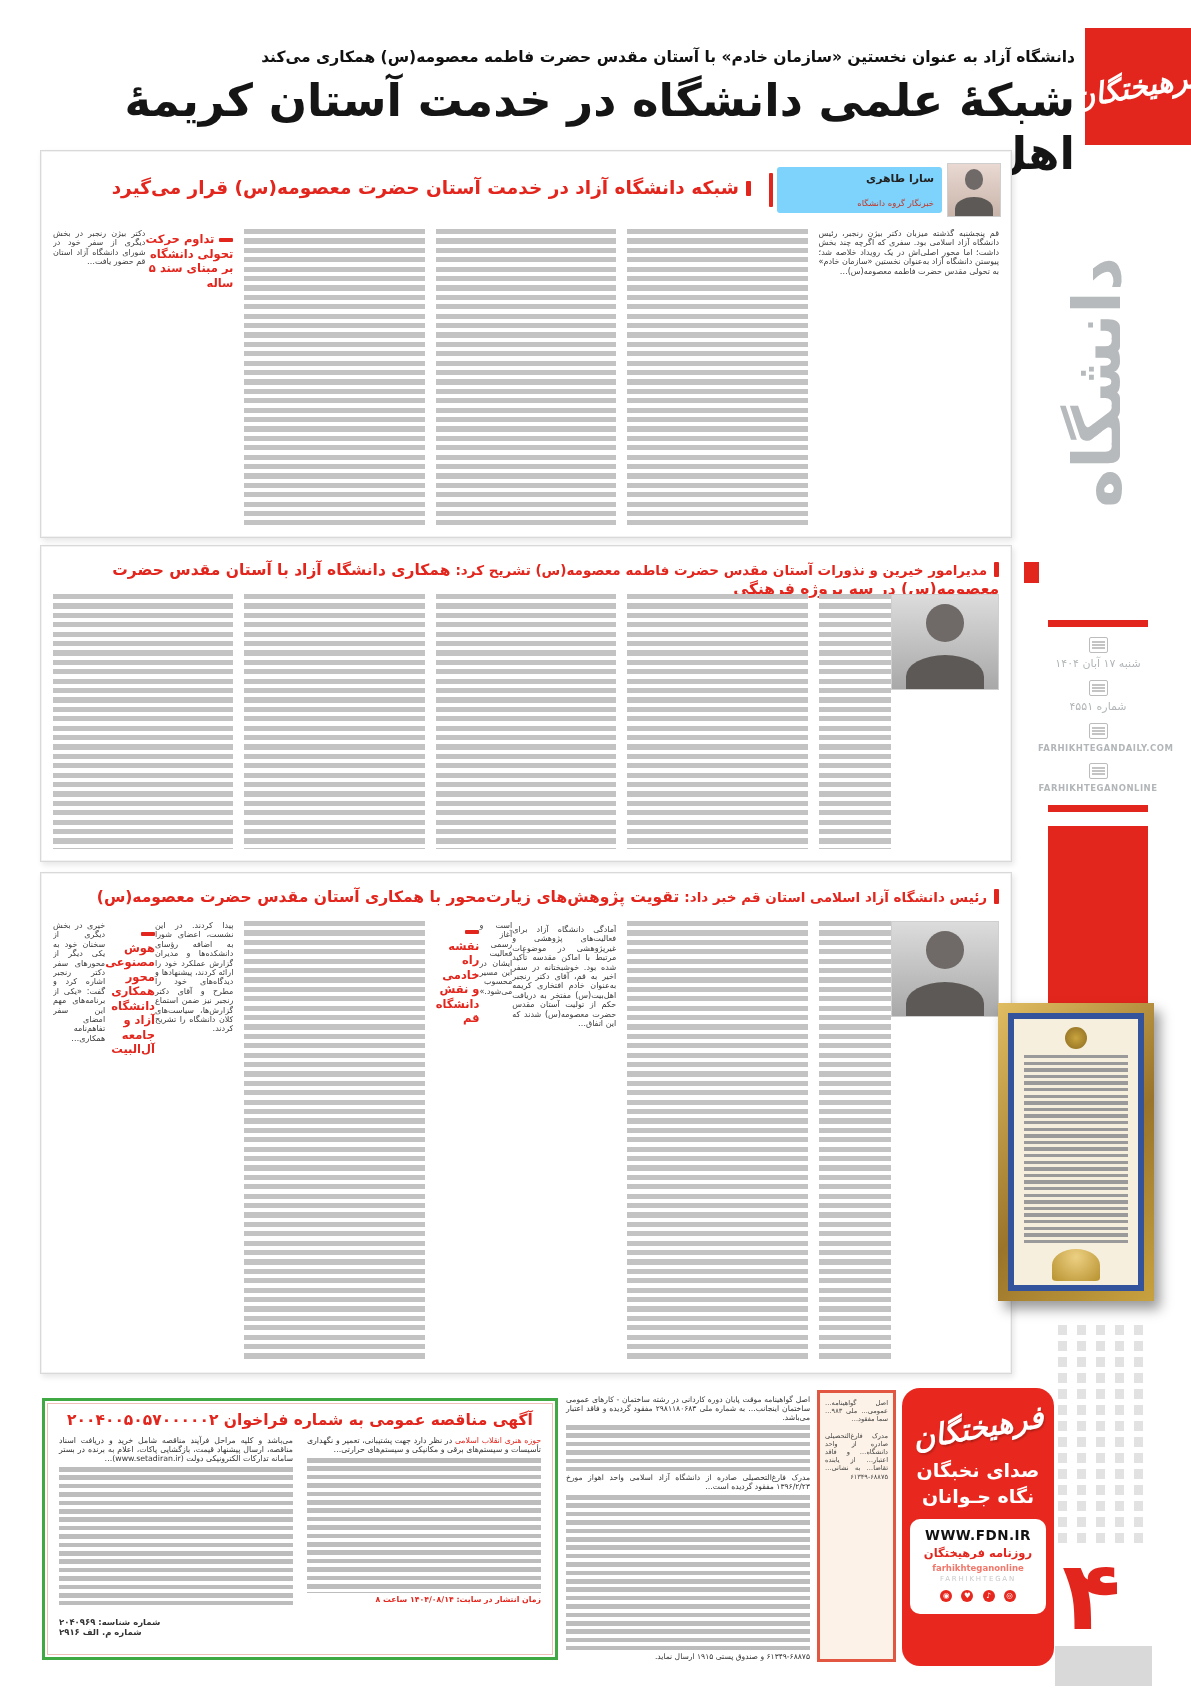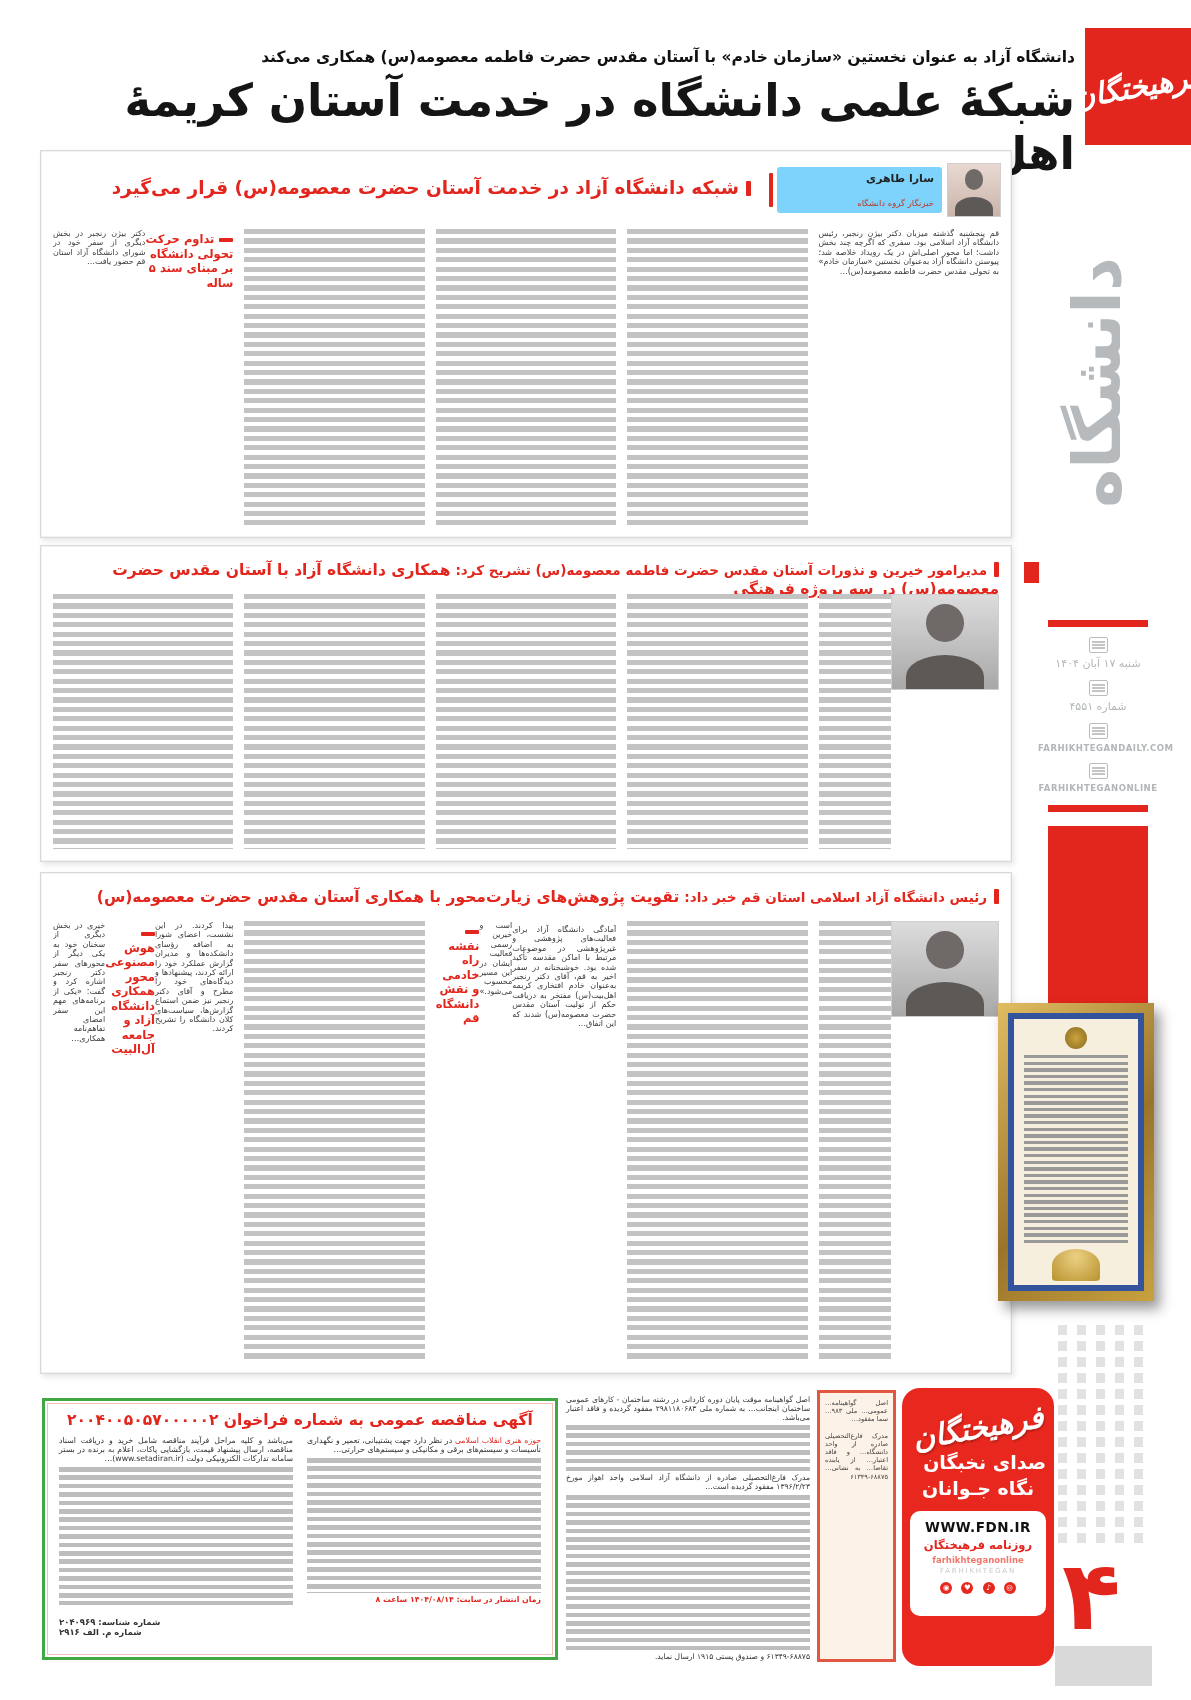--- a/index.html
+++ b/index.html
@@ -49,21 +49,21 @@
   .ttitle{text-align:center;color:#e3261d;font-weight:800;font-size:15.5px;margin:10px 10px 8px;}
   .tsmall{font-size:7.8px;line-height:8.9px;text-align:justify;color:#333;}
   .red{color:#e3261d;}
   .ids{position:absolute;left:14px;bottom:20px;text-align:left;font-size:8.5px;font-weight:700;color:#333;direction:rtl;}
   .clsf{font-size:7.6px;line-height:8.8px;text-align:justify;color:#333;}
   .nbox{position:absolute;border:3px solid #e25742;background:#fdf2e7;box-sizing:border-box;padding:6px 5px;font-size:6.6px;line-height:8.2px;color:#444;text-align:justify;}
   
   .fdn{position:absolute;background:#e8281e;border-radius:18px;padding:8px 8px 9px;box-sizing:border-box;display:flex;flex-direction:column;}
   .fdnlogo{color:#fff;font-size:30px;font-weight:800;font-style:italic;text-align:center;transform:rotate(-10deg);margin-top:14px;text-shadow:1px 2px 2px rgba(0,0,0,.2);}
   .fdnt{color:#fff;font-size:19px;font-weight:800;text-align:center;line-height:26px;}
-  .fdncard{background:#fff;border-radius:10px;margin-top:10px;padding:8px 4px 22px;text-align:center;}
+  .fdncard{background:#fff;border-radius:10px;margin-top:10px;padding:8px 4px 12px;text-align:center;}
   .fdnurl{font-size:13.5px;font-weight:800;color:#111;letter-spacing:.5px;}
   .fdnpaper{font-size:11.5px;font-weight:800;color:#e3261d;margin-top:3px;}
   .fdnhandle{font-size:8.5px;font-weight:700;color:#f2776b;margin-top:3px;}
   .fdnword{font-size:7px;color:#c9c9c9;letter-spacing:1.8px;margin-top:2px;}
   .soc{display:inline-block;width:12px;height:12px;border-radius:50%;background:#e8281e;color:#fff;font-size:7.5px;line-height:12px;text-align:center;margin:3px 2px 0;}
   
   .vword{font-weight:700;color:#b6babc;font-size:66px;letter-spacing:2px;text-align:center;white-space:nowrap;}
   .dashes{background-image:repeating-linear-gradient(to right,#e2e2e2 0 9px,#fff 9px 19px);position:absolute;}
   .dashes::after{content:"";position:absolute;inset:0;background-image:repeating-linear-gradient(to bottom,transparent 0 10px,#fff 10px 16px);}
   .pnum{color:#e3261d;font-size:96px;font-weight:800;line-height:1;}
@@ -147,21 +147,21 @@
       <div class="col">
         <div class="photo" style="width:106px;height:94px;margin:0 auto 6px;"></div>
         <div class="flf"></div>
       </div>
       <div class="col">
           <div class="flf"></div>
         </div>
       <div class="col">
         <div class="fl" style="height:118px;"></div>
         <div class="bt" style="margin-top:4px;">آمادگی دانشگاه آزاد برای فعالیت‌های پژوهشی و غیرپژوهشی در موضوعات مرتبط با اماکن مقدسه تأکید شده بود. خوشبختانه در سفر اخیر به قم، آقای دکتر رنجبر به‌عنوان خادم افتخاری کریمه اهل‌بیت(س) مفتخر به دریافت حکم از تولیت آستان مقدس حضرت معصومه(س) شدند که این اتفاق…</div>
-        <div class="bt">است و خیرین رسمی فعالیت ایشان در این مسیر محسوب می‌شود.»</div>
+        <div class="bt">است و آغاز رسمی فعالیت ایشان در این مسیر محسوب می‌شود.»</div>
         <div class="sub"><span class="dash"></span><span>نقشه راه خادمی و نقش دانشگاه قم</span></div>
         <div class="flf"></div>
       </div>
       <div class="col">
           <div class="flf"></div>
         </div>
       <div class="col">
         <div class="bt">پیدا کردند. در این نشست، اعضای شورا به اضافه رؤسای دانشکده‌ها و مدیران گزارش عملکرد خود را ارائه کردند، پیشنهادها و دیدگاه‌های خود را مطرح و آقای دکتر رنجبر نیز ضمن استماع گزارش‌ها، سیاست‌های کلان دانشگاه را تشریح کردند.</div>
         <div class="sub" style="margin-top:5px;"><span class="dash"></span><span>هوش مصنوعی محور همکاری دانشگاه آزاد و جامعه آل‌البیت</span></div>
         <div class="bt">خیری در بخش دیگری از سخنان خود به یکی دیگر از محورهای سفر دکتر رنجبر اشاره کرد و گفت: «یکی از برنامه‌های مهم این سفر امضای تفاهم‌نامه همکاری…</div>
@@ -227,21 +227,21 @@
     <div class="clsf">۶۱۳۴۹-۶۸۸۷۵ و صندوق پستی ۱۹۱۵ ارسال نماید.</div>
   </div>
 
   <div class="nbox" style="left:817px;top:1390px;width:79px;height:272px;">
     <div>اصل گواهینامه… عمومی… ملی ۹۸۳… سما مفقود…</div>
     <div style="margin-top:8px;">مدرک فارغ‌التحصیلی صادره از واحد دانشگاه… و فاقد اعتبار… از یابنده تقاضا… به نشانی… ۶۸۸۷۵-۶۱۳۴۹</div>
   </div>
 
   <div class="fdn" style="left:902px;top:1388px;width:152px;height:278px;">
     <div class="fdnlogo">فرهیختگان</div>
-    <div class="fdnt" style="margin-top:4px;text-align:right;">صدای نخبگان</div>
+    <div class="fdnt" style="margin-top:12px;">صدای نخبگان</div>
     <div class="fdnt">نگاه جـوانان</div>
     <div class="fdncard">
       <div class="fdnurl" dir="ltr">WWW.FDN.IR</div>
       <div class="fdnpaper">روزنامه فرهیختگان</div>
       <div class="fdnhandle" dir="ltr">farhikhteganonline</div>
       <div class="fdnword" dir="ltr">FARHIKHTEGAN</div>
       <div>
         <span class="soc">◎</span>
         <span class="soc">♪</span>
         <span class="soc">♥</span>

